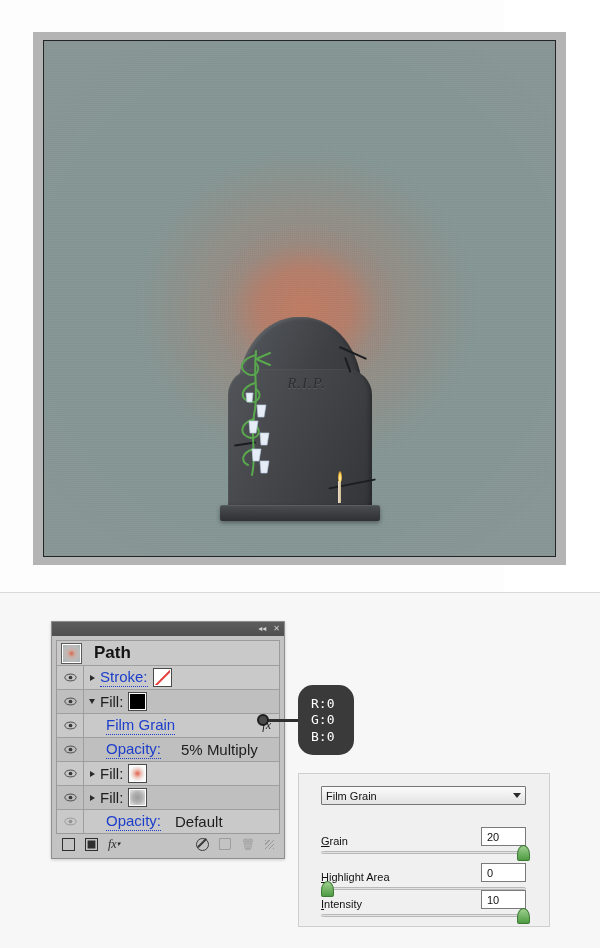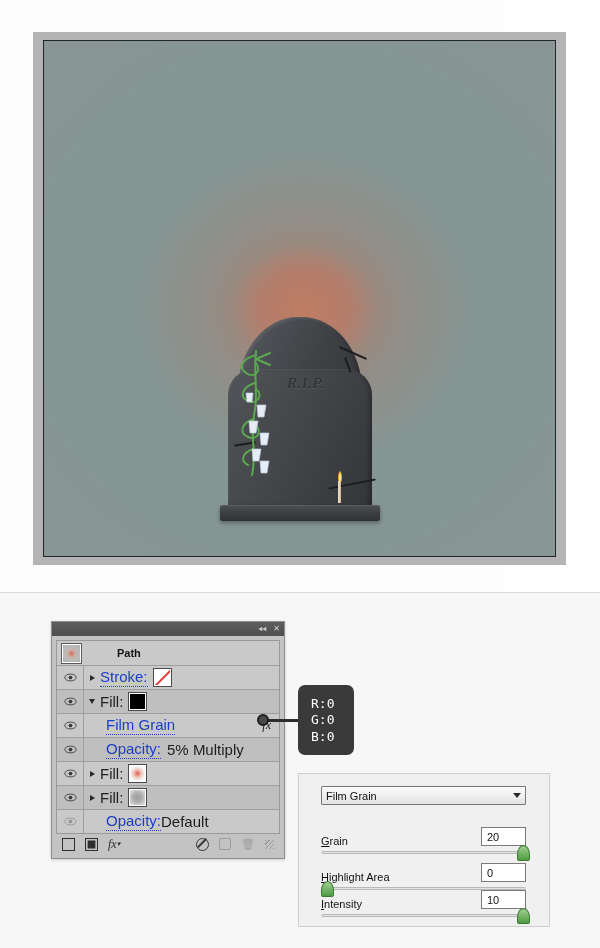--- a/index.html
+++ b/index.html
@@ -140,21 +140,21 @@
     background:#e43b3b;transform:rotate(-45deg);
   }
   .sw-black{background:#000000;}
   .sw-radial{background:radial-gradient(circle at 50% 50%, #e2624f 0%, #eec9bf 38%, #f6f6f6 70%, #ffffff 100%);}
   .sw-graygrad{background:radial-gradient(circle at 50% 50%, #9d9d9d 0%, #b0b0b0 45%, #e8e8e8 100%);}
   #path-row{height:24px;background:#c9c9c9;border-bottom:1px solid #9e9e9e;display:flex;align-items:center;}
   #path-thumb{
     width:17px;height:17px;margin-left:5px;border:1.5px solid #ffffff;outline:1px solid #5a5a5a;
     background:radial-gradient(circle at 50% 50%, #d86a52 0%, #c9b0a8 30%, #b9bcbc 65%, #a9b2b2 100%);
   }
-  #path-label{margin-left:36px;font-weight:bold;font-size:11px;color:#141414;}
+  #path-label{margin-left:13px;font-weight:bold;font-size:17px;color:#141414;}
   .fxmark{
     margin-left:auto;margin-right:8px;font-family:"Liberation Serif", serif;
     font-style:italic;font-size:12px;color:#1d1d1d;
   }
   .indent{margin-left:22px;}
   #panel-footer{
     height:20px;display:flex;align-items:center;padding:0 6px;gap:10px;
     background:#c3c3c3;
   }
   .ft{cursor:pointer;display:flex;align-items:center;}
@@ -172,21 +172,21 @@
   }
 
   
   #connector-line{position:absolute;left:262px;top:719px;width:44px;height:3px;background:#2e2e2e;}
   #connector-node{
     position:absolute;left:256px;top:714px;width:12px;height:12px;border-radius:50%;
     background:#4a4a4a;border:2.5px solid #1d1d1d;box-sizing:border-box;
   }
   #rgb-tooltip{
     position:absolute;left:298px;top:685px;width:56px;height:70px;
-    background:#3a3a3a;border-radius:7px;
+    background:#3a3a3a;border-radius:15px;
     display:flex;flex-direction:column;justify-content:center;
     padding-left:13px;box-sizing:border-box;gap:3px;
   }
   .rgb-line{color:#ffffff;font-size:13px;font-family:"DejaVu Sans Mono", monospace;line-height:1.05;}
 
   
   #fg-dialog{
     position:absolute;left:298px;top:773px;width:250px;height:152px;
     background:#f0f0f0;border:1px solid #cfcfcf;
   }
@@ -327,21 +327,21 @@
         </div>
 
         <div class="arow alt">
           <div class="col-eye">
             <svg class="eye" viewBox="0 0 16 10">
               <ellipse cx="8" cy="5" rx="7" ry="4.2" fill="none" stroke="#3a3a3a" stroke-width="1.1"></ellipse>
               <circle cx="8" cy="5" r="2.3" fill="#3a3a3a"></circle>
             </svg>
           </div>
           <span class="lbl lnk indent">Opacity:</span>
-          <span class="lbl" style="margin-left:6px;">5% Multiply</span>
+          <span class="lbl" style="margin-left:20px;">5% Multiply</span>
         </div>
 
         <div class="arow">
           <div class="col-eye">
             <svg class="eye" viewBox="0 0 16 10">
               <ellipse cx="8" cy="5" rx="7" ry="4.2" fill="none" stroke="#3a3a3a" stroke-width="1.1"></ellipse>
               <circle cx="8" cy="5" r="2.3" fill="#3a3a3a"></circle>
             </svg>
           </div>
           <div class="col-tri">
@@ -366,21 +366,21 @@
         </div>
 
         <div class="arow">
           <div class="col-eye">
             <svg class="eye dim" viewBox="0 0 16 10">
               <ellipse cx="8" cy="5" rx="7" ry="4.2" fill="none" stroke="#3a3a3a" stroke-width="1.1"></ellipse>
               <circle cx="8" cy="5" r="2.3" fill="#3a3a3a"></circle>
             </svg>
           </div>
           <span class="lbl lnk indent">Opacity:</span>
-          <span class="lbl" style="margin-left:0;">Default</span>
+          <span class="lbl" style="margin-left:14px;">Default</span>
         </div>
 
       </div>
 
       <div id="panel-footer">
         <span class="ft">
             <span class="ft-square"></span>
           </span>
         <span class="ft">
             <span class="ft-squarefill"></span>

